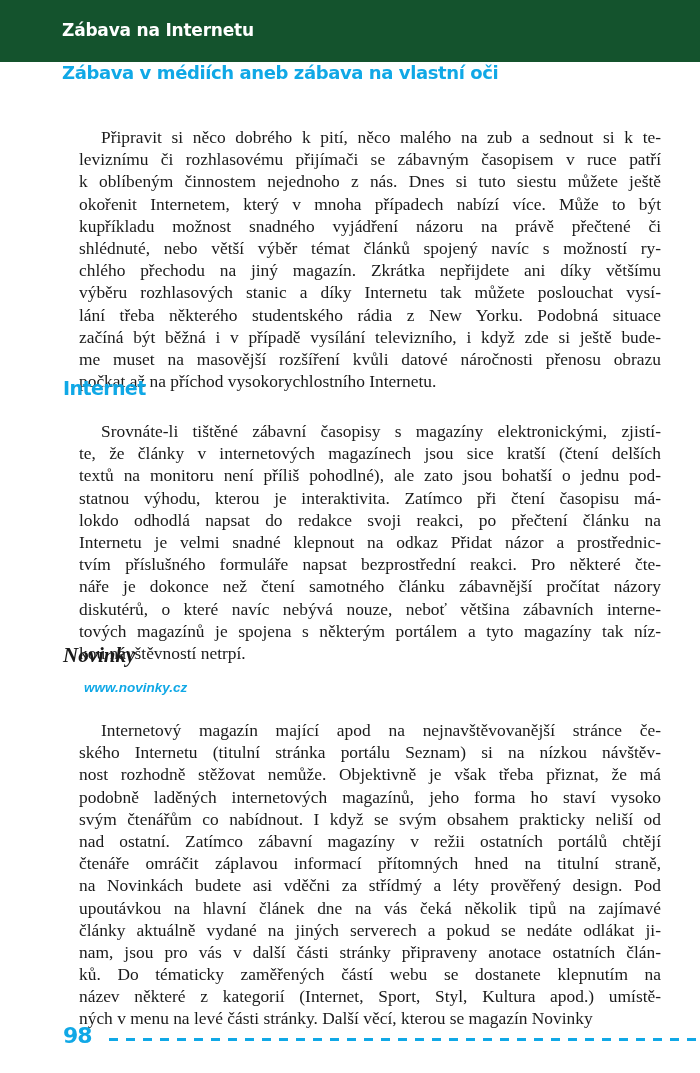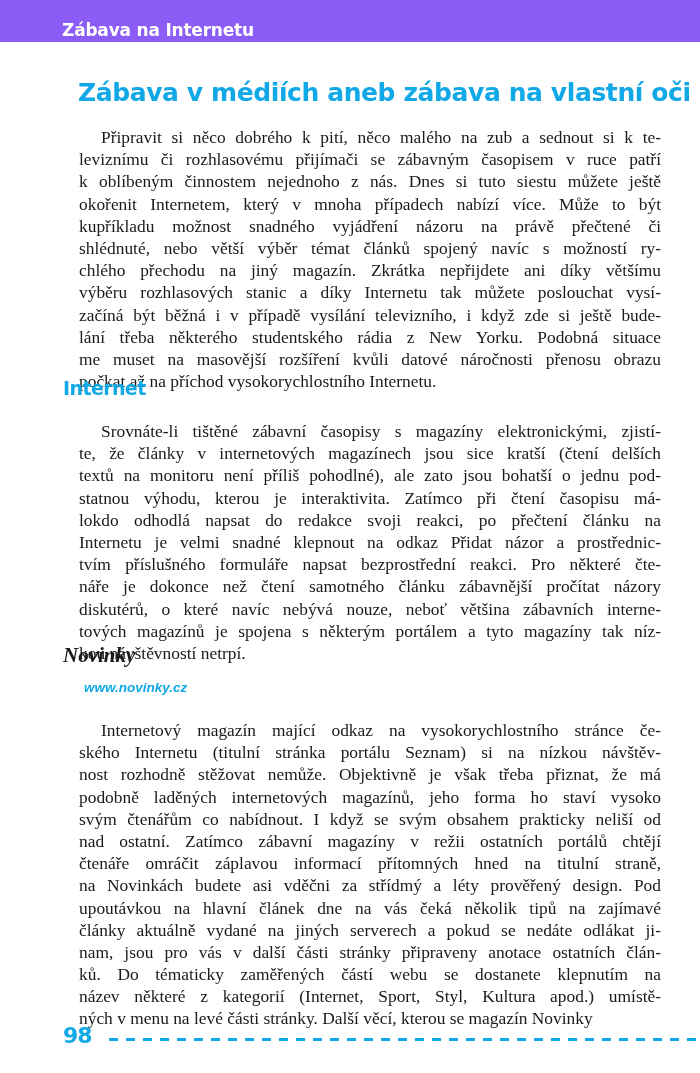--- a/index.html
+++ b/index.html
@@ -12,45 +12,45 @@
       height: 1073px;
       position: relative;
       overflow: hidden;
       font-family: "DejaVu Serif", "Liberation Serif", serif;
       color: #1a1a1a;
     }
     .header-band {
       position: absolute;
       left: 0; top: 0;
       width: 700px;
-      height: 42px;
-      background: #8b5cf6;
+      height: 62px;
+      background: #14532d;
     }
     .header-title {
       position: absolute;
       left: 62px;
       top: 20px;
       font-family: "DejaVu Sans", "Liberation Sans", sans-serif;
       font-weight: bold;
       font-size: 17px;
       color: #ffffff;
       letter-spacing: -0.2px;
       white-space: nowrap;
     }
     .page-title {
       position: absolute;
       left: 62px;
       top: 62px;
       font-family: "DejaVu Sans", "Liberation Sans", sans-serif;
       font-weight: bold;
-      font-size: 25px;
+      font-size: 18px;
       color: #10a8e6;
       letter-spacing: -0.4px;
       white-space: nowrap;
-      margin: 16px;
+      margin: 0;
     }
     .col {
       position: absolute;
       left: 63px;
       width: 614px;
     }
     .para {
       margin: 16px;
       font-family: "Liberation Serif", "DejaVu Serif", serif;
       font-size: 17.4px;
@@ -139,22 +139,22 @@
 <div class="col" style="top:110px;">
   <p class="para" id="intro-para">
       <span class="line first">Připravit si něco dobrého k pití, něco malého na zub a sednout si k te-</span>
       <span class="line">leviznímu či rozhlasovému přijímači se zábavným časopisem v ruce patří</span>
       <span class="line">k oblíbeným činnostem nejednoho z nás. Dnes si tuto siestu můžete ještě</span>
       <span class="line">okořenit Internetem, který v mnoha případech nabízí více. Může to být</span>
       <span class="line">kupříkladu možnost snadného vyjádření názoru na právě přečtené či</span>
       <span class="line">shlédnuté, nebo větší výběr témat článků spojený navíc s možností ry-</span>
       <span class="line">chlého přechodu na jiný magazín. Zkrátka nepřijdete ani díky většímu</span>
       <span class="line">výběru rozhlasových stanic a díky Internetu tak můžete poslouchat vysí-</span>
+      <span class="line">lání třeba některého studentského rádia z New Yorku. Podobná situace</span>
       <span class="line">začíná být běžná i v případě vysílání televizního, i když zde si ještě bude-</span>
-      <span class="line">lání třeba některého studentského rádia z New Yorku. Podobná situace</span>
       <span class="line">me muset na masovější rozšíření kvůli datové náročnosti přenosu obrazu</span>
       <span class="line last">počkat až na příchod vysokorychlostního Internetu.</span>
     </p>
 </div>
 
 <h2 class="subhead" style="top:377px;">Internet</h2>
 
 <div class="col" style="top:404px;">
   <p class="para" id="internet-para">
       <span class="line first">Srovnáte-li tištěné zábavní časopisy s magazíny elektronickými, zjistí-</span>
@@ -170,21 +170,21 @@
       <span class="line last">kou návštěvností netrpí.</span>
     </p>
 </div>
 
 <h3 class="section-head" style="top:643px;">Novinky</h3>
 
 <a class="url" style="top:680px;">www.novinky.cz</a>
 
 <div class="col" style="top:703px;">
   <p class="para" id="novinky-para">
-      <span class="line first">Internetový magazín mající odkaz na vysokorychlostního stránce če-</span>
+      <span class="line first">Internetový magazín mající apod na nejnavštěvovanější stránce če-</span>
       <span class="line">ského Internetu (titulní stránka portálu Seznam) si na nízkou návštěv-</span>
       <span class="line">nost rozhodně stěžovat nemůže. Objektivně je však třeba přiznat, že má</span>
       <span class="line">podobně laděných internetových magazínů, jeho forma ho staví vysoko</span>
       <span class="line">svým čtenářům co nabídnout. I když se svým obsahem prakticky neliší od</span>
       <span class="line">nad ostatní. Zatímco zábavní magazíny v režii ostatních portálů chtějí</span>
       <span class="line">čtenáře omráčit záplavou informací přítomných hned na titulní straně,</span>
       <span class="line">na Novinkách budete asi vděčni za střídmý a léty prověřený design. Pod</span>
       <span class="line">upoutávkou na hlavní článek dne na vás čeká několik tipů na zajímavé</span>
       <span class="line">články aktuálně vydané na jiných serverech a pokud se nedáte odlákat ji-</span>
       <span class="line">nam, jsou pro vás v další části stránky připraveny anotace ostatních člán-</span>

